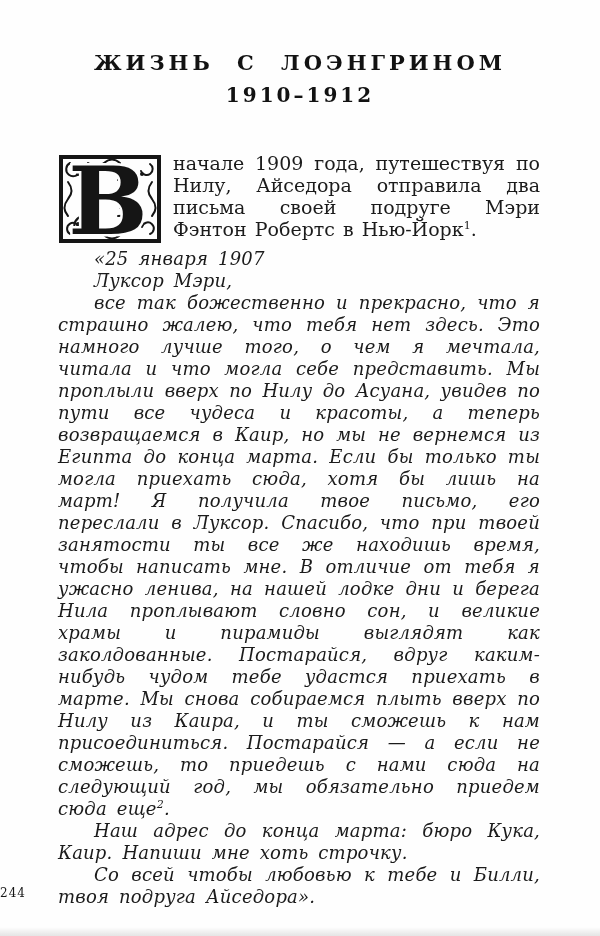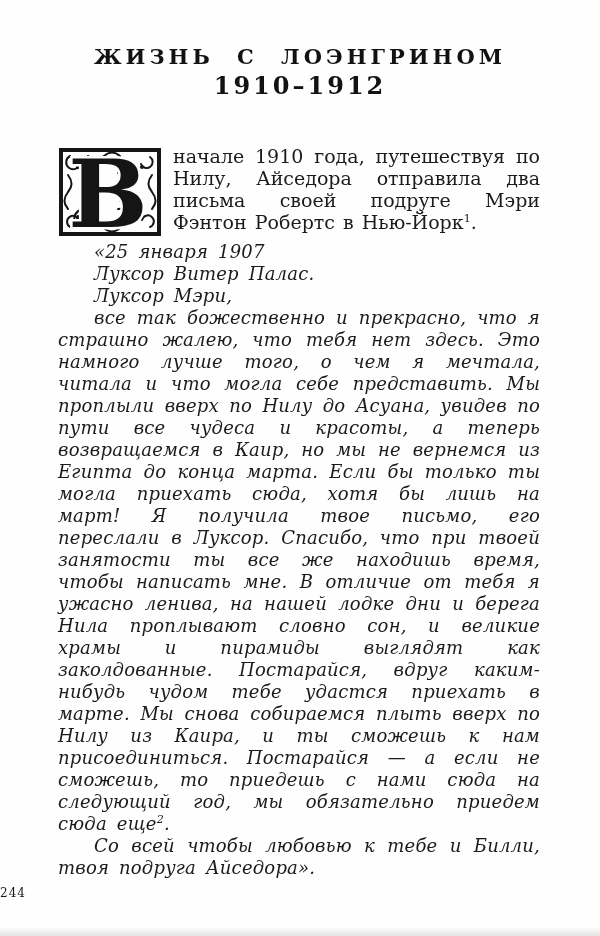--- a/index.html
+++ b/index.html
@@ -14,30 +14,30 @@
     overflow: hidden;
     background: #fefefe;
     color: #1b1b1b;
     font-family: "DejaVu Serif", "Liberation Serif", serif;
   }
   .chapter-header {
     text-align: center;
     padding-top: 42px;
   }
   .chapter-title {
-    margin: 2px;
+    margin: 8px;
     font-size: 21px;
     font-weight: bold;
     letter-spacing: 4px;
     word-spacing: 12px;
     color: #121212;
   }
   .chapter-subtitle {
     margin-top: 2px;
-    font-size: 24px;
+    font-size: 20px;
     font-weight: bold;
     letter-spacing: 3px;
     color: #121212;
   }
   .text-block {
     margin: 45px 60px 0 58px; 
   }
   .intro-par {
     margin: 0;
     font-size: 19px;
@@ -124,28 +124,28 @@
           </g>
           <g fill="#151515">
             <circle cx="20" cy="20" r="2"></circle>
             <circle cx="84" cy="20" r="2"></circle>
             <circle cx="20" cy="70" r="2"></circle>
             <circle cx="84" cy="70" r="2"></circle>
           </g>
           <text x="50" y="80" text-anchor="middle" font-family="'DejaVu Serif','Liberation Serif',serif" font-size="94" font-weight="bold" fill="#151515" stroke="#fefefe" stroke-width="5" paint-order="stroke">В</text>
         </svg>
       </span>
-      <span>начале 1910 года, путешествуя по Нилу, Айседора отправила два письма своей подруге Мэри Фэнтон Робертс в Нью-Йорк</span><sup class="footnote">1</sup><span>.</span>
+      <span>начале 1909 года, путешествуя по Нилу, Айседора отправила два письма своей подруге Мэри Фэнтон Робертс в Нью-Йорк</span><sup class="footnote">1</sup><span>.</span>
     </p>
 
     <div class="letter-block">
       <p class="short-line">«25 января 1907</p>
-      <p class="short-line">Луксор Витер Палас.</p>
       <p class="short-line">Луксор Мэри,</p>
       <p><span>все так божественно и прекрасно, что я страшно жалею, что тебя нет здесь. Это намного лучше того, о чем я мечтала, читала и что могла себе представить. Мы проплыли вверх по Нилу до Асуана, увидев по пути все чудеса и красоты, а теперь возвращаемся в Каир, но мы не вернемся из Египта до конца марта. Если бы только ты могла приехать сюда, хотя бы лишь на март! Я получила твое письмо, его переслали в Луксор. Спасибо, что при твоей занятости ты все же находишь время, чтобы написать мне. В отличие от тебя я ужасно ленива, на нашей лодке дни и берега Нила проплывают словно сон, и великие храмы и пирамиды выглядят как заколдованные. Постарайся, вдруг каким-нибудь чудом тебе удастся приехать в марте. Мы снова собираемся плыть вверх по Нилу из Каира, и ты сможешь к нам присоединиться. Постарайся — а если не сможешь, то приедешь с нами сюда на следующий год, мы обязательно приедем сюда еще</span><sup class="footnote">2</sup><span>.</span></p>
+      <p>Наш адрес до конца марта: бюро Кука, Каир. Напиши мне хоть строчку.</p>
       <p>Со всей чтобы любовью к тебе и Билли, твоя подруга Айседора».</p>
     </div>
 
   </div>
 
   <div class="page-number">244</div>
   <div class="scan-edge"></div>
 
 </div>
 

